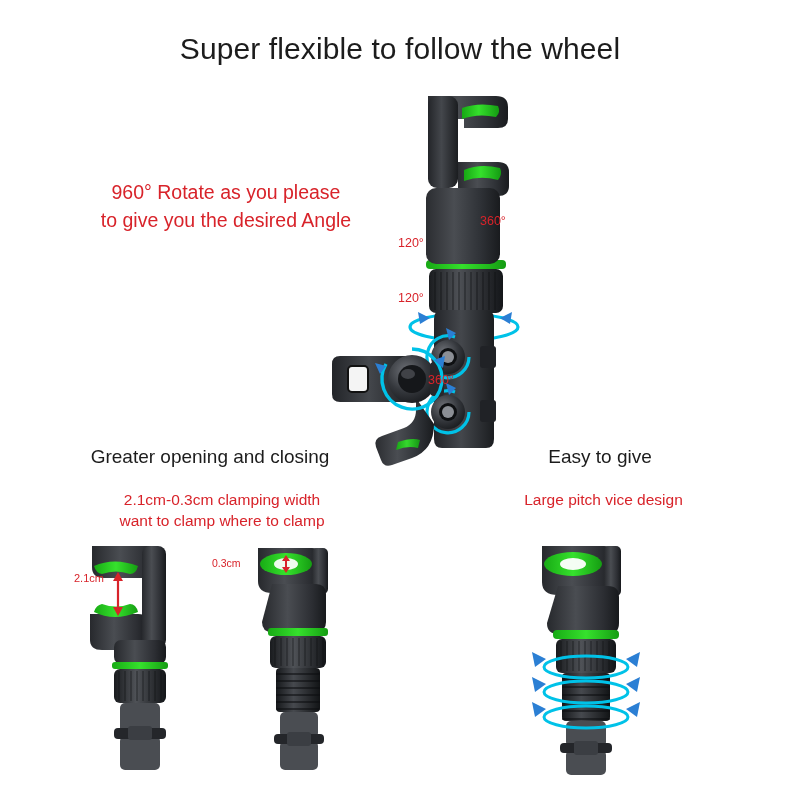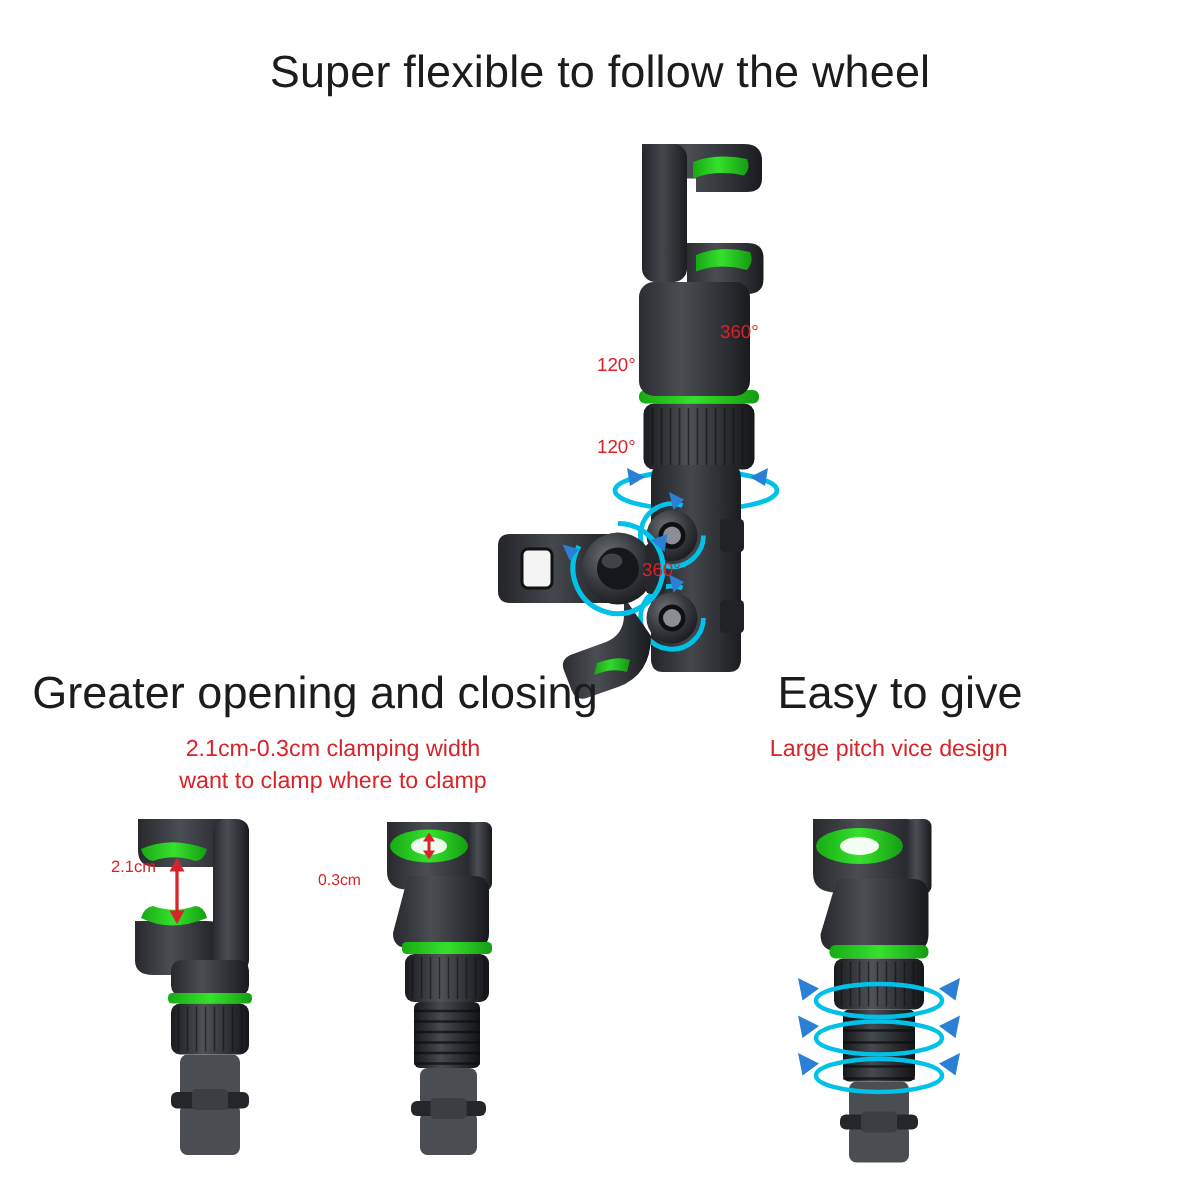--- a/index.html
+++ b/index.html
@@ -14,43 +14,47 @@
     position:absolute;left:0;top:32px;width:800px;text-align:center;
     font-size:30px;color:#1c1c1c;font-weight:400;letter-spacing:.1px;
   }
 
   .red-claim{
     position:absolute;left:58px;top:178px;width:336px;text-align:center;
     color:#d8232a;font-size:19.5px;line-height:28px;font-weight:400;
   }
 
   .sec-head{
-    position:absolute;font-size:30px;color:#1c1c1c;font-weight:400;text-align:center;
+    position:absolute;font-size:19px;color:#1c1c1c;font-weight:400;text-align:center;
   }
   .sec-sub{
     position:absolute;color:#d8232a;font-size:15.5px;line-height:21px;text-align:center;
   }
 
   .ann{
     position:absolute;color:#d8232a;font-weight:400;white-space:nowrap;
   }
   .ann-deg{font-size:12.5px;}
   .ann-cm{font-size:11px;}
-  .ann-cm-sm{font-size:10.5px;margin-top:24px;}
+  .ann-cm-sm{font-size:10.5px;}
 
   svg{display:block;overflow:visible;}
   .prod{position:absolute;}
 </style>
 </head>
 <body>
 
 <div class="stage">
 
   <div class="main-title">Super flexible to follow the wheel</div>
 
+  <div class="red-claim">
+    <div>960° Rotate as you please</div>
+    <div>to give you the desired Angle</div>
+  </div>
 
   <div class="prod" style="left:330px;top:84px;">
     <svg width="210" height="320" viewBox="0 0 210 320">
       <defs>
         <linearGradient id="gBody" x1="0" y1="0" x2="1" y2="0">
           <stop offset="0" stop-color="#2b2d31"></stop>
           <stop offset=".38" stop-color="#4a4d52"></stop>
           <stop offset=".72" stop-color="#303338"></stop>
           <stop offset="1" stop-color="#191b1e"></stop>
         </linearGradient>
@@ -305,21 +309,21 @@
       <g fill="#d8232a">
         <rect x="47" y="19" width="2" height="10"></rect>
         <path d="M48 15 l-4 6 h8 z"></path>
         <path d="M48 33 l-4 -6 h8 z"></path>
       </g>
     </svg>
   </div>
   <div class="ann ann-cm-sm" style="left:212px;top:557px;">0.3cm</div>
 
   <div class="sec-head" style="left:430px;top:446px;width:340px;">Easy to give</div>
-  <div class="sec-sub" style="left:420px;top:489px;width:345px;">
+  <div class="sec-sub" style="left:431px;top:489px;width:345px;">
     <div>Large pitch vice design</div>
   </div>
 
   <div class="prod" style="left:516px;top:540px;">
     <svg width="170" height="235" viewBox="0 0 170 235">
       <defs>
         <linearGradient id="lB" x1="0" y1="0" x2="1" y2="0">
           <stop offset="0" stop-color="#27292d"></stop>
             <stop offset=".4" stop-color="#4a4d52"></stop>
           <stop offset=".78" stop-color="#2c2e33"></stop>

